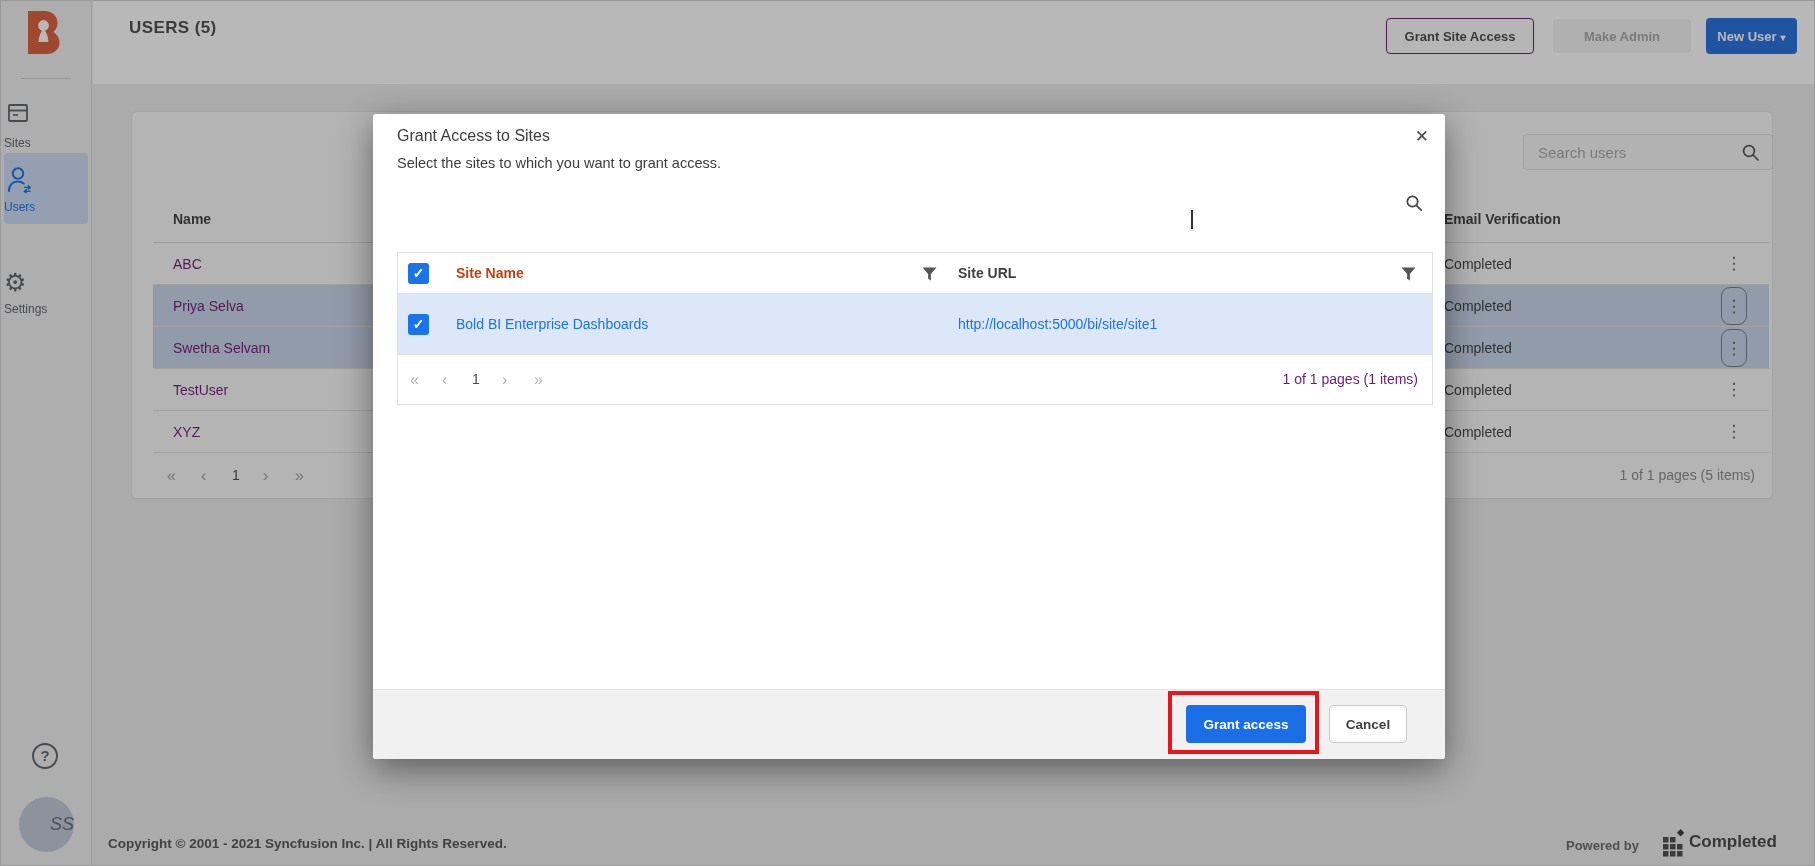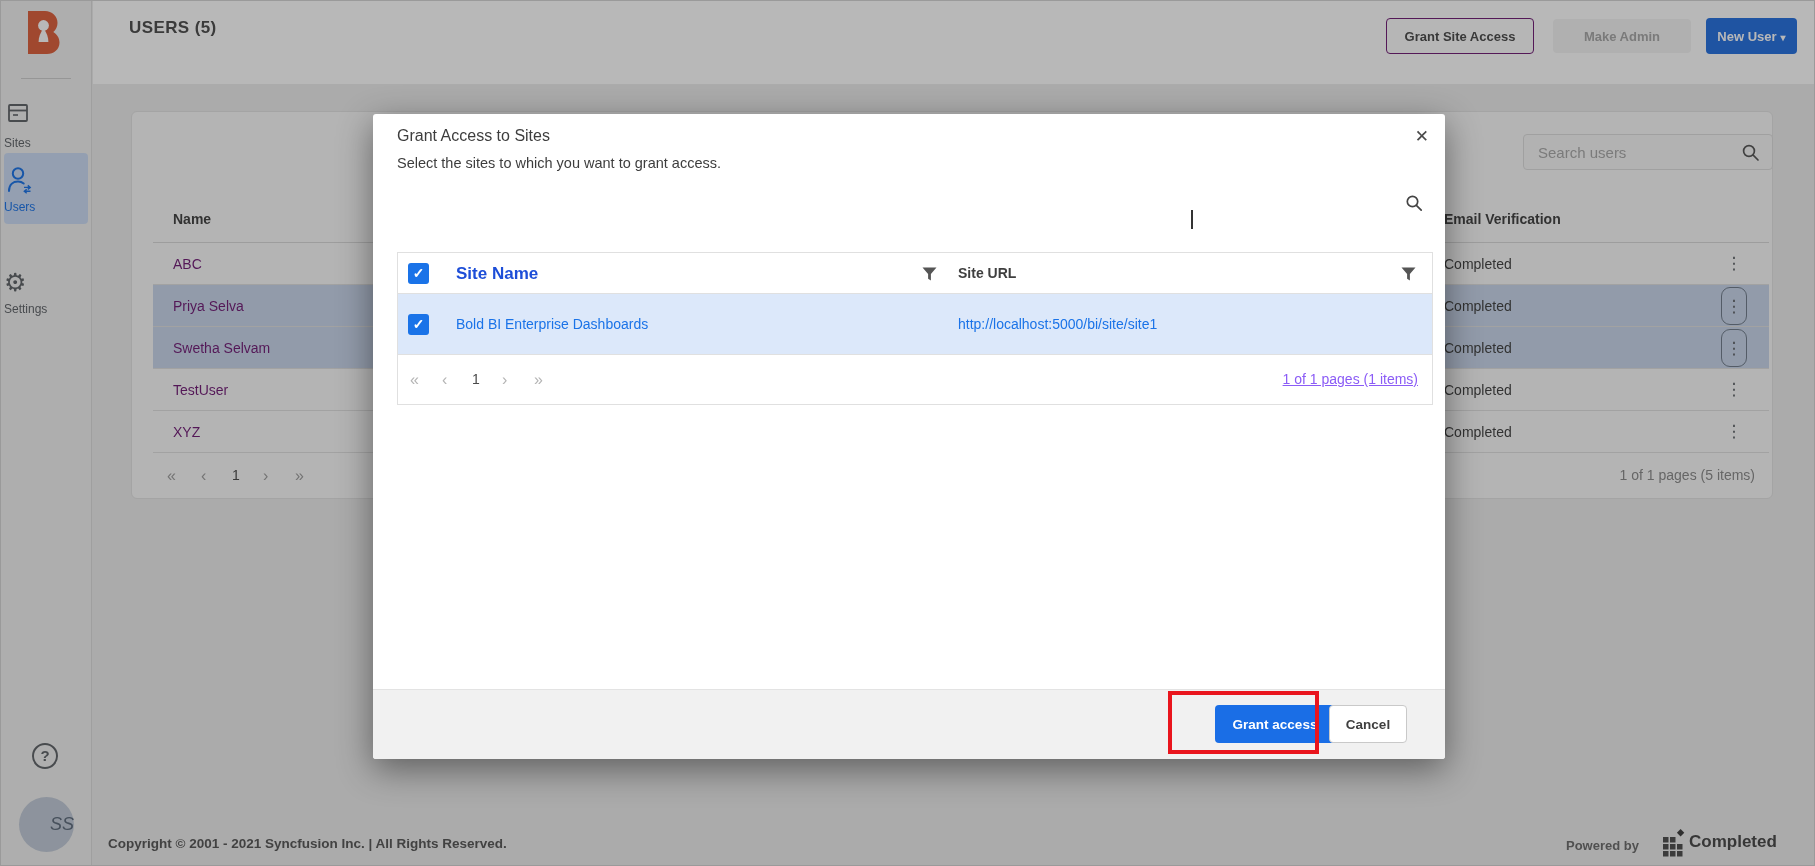--- a/index.html
+++ b/index.html
@@ -89,39 +89,39 @@
   .text-caret { position:absolute; left:818px; top:96px; width:2px; height:19px; background:#333; }
 
   .mgrid { position:absolute; left:24px; top:138px; width:1036px; border:1px solid #e0e0e0; }
   .mg-hrow { position:relative; height:41px; border-bottom:1px solid #e0e0e0; background:#fff; }
   .mg-row  { position:relative; height:61px; border-bottom:1px solid #e0e0e0; background:#dce8fa; }
   .mg-pager { position:relative; height:49px; background:#fff; }
   .checkbox { position:absolute; left:10px; width:21px; height:21px; background:#1a73e8; border-radius:3px;
               color:#fff; font-size:14px; font-weight:bold; text-align:center; line-height:21px; cursor:pointer; }
   .mg-hrow .checkbox { top:10px; }
   .mg-row  .checkbox { top:20px; }
-  .mg-col-sitename { position:absolute; left:58px; top:0; line-height:41px; font-weight:bold; font-size:17px; color:#1d4ed8; }
+  .mg-col-sitename { position:absolute; left:58px; top:0; line-height:41px; font-weight:bold; font-size:14px; color:#c2410c; }
   .mg-col-siteurl  { position:absolute; left:560px; top:0; line-height:41px; font-weight:bold; font-size:14px; color:#3f3f3f; }
   .funnel-1 { position:absolute; left:524px; top:14px; cursor:pointer; }
   .funnel-2 { position:absolute; right:16px; top:14px; cursor:pointer; }
   .mg-sitename { position:absolute; left:58px; top:0; line-height:61px; font-size:14px; color:#1a73e8;
                  text-decoration:none; cursor:pointer; }
   .mg-siteurl  { position:absolute; left:560px; top:0; line-height:61px; font-size:14px; color:#1a73e8;
                  text-decoration:none; cursor:pointer; }
   .mg-pager .pg-ic, .mg-pager .pg-num { line-height:49px; }
   .mg-pager .pg-ic { color:#b5b5b5; }
-  .mg-pager .pg-summary { line-height:49px; color:#8b5cf6;text-decoration:underline; }
+  .mg-pager .pg-summary { line-height:49px; color:#701a75; }
 
   .modal-footer { position:absolute; left:0; bottom:0; width:100%; height:70px; background:#f1f1f1;
                   border-top:1px solid #e3e3e3; border-radius:0 0 3px 3px; }
   .annotation { position:absolute; left:795px; top:577px; width:151px; height:63px;
                 border:4px solid #e9151d; z-index:3; pointer-events:none; }
   .btn-grant-access { position:absolute; left:813px; top:591px; width:120px; height:38px; background:#1a6ee6;
                       border:none; border-radius:4px; color:#fff; font-size:13.5px; font-weight:bold;
-                      cursor:pointer; z-index:2; font-family:"Liberation Sans",sans-serif;margin-left:29px; }
+                      cursor:pointer; z-index:2; font-family:"Liberation Sans",sans-serif; }
   .btn-cancel { position:absolute; left:956px; top:591px; width:78px; height:38px; background:#ffffff;
                 border:1px solid #c9c9c9; border-radius:4px; color:#3f3f3f; font-size:13.5px; font-weight:bold;
                 cursor:pointer; z-index:2; font-family:"Liberation Sans",sans-serif; }
 </style>
 </head>
 <body>
 
 <div class="page">
 
   <div class="sidebar">

